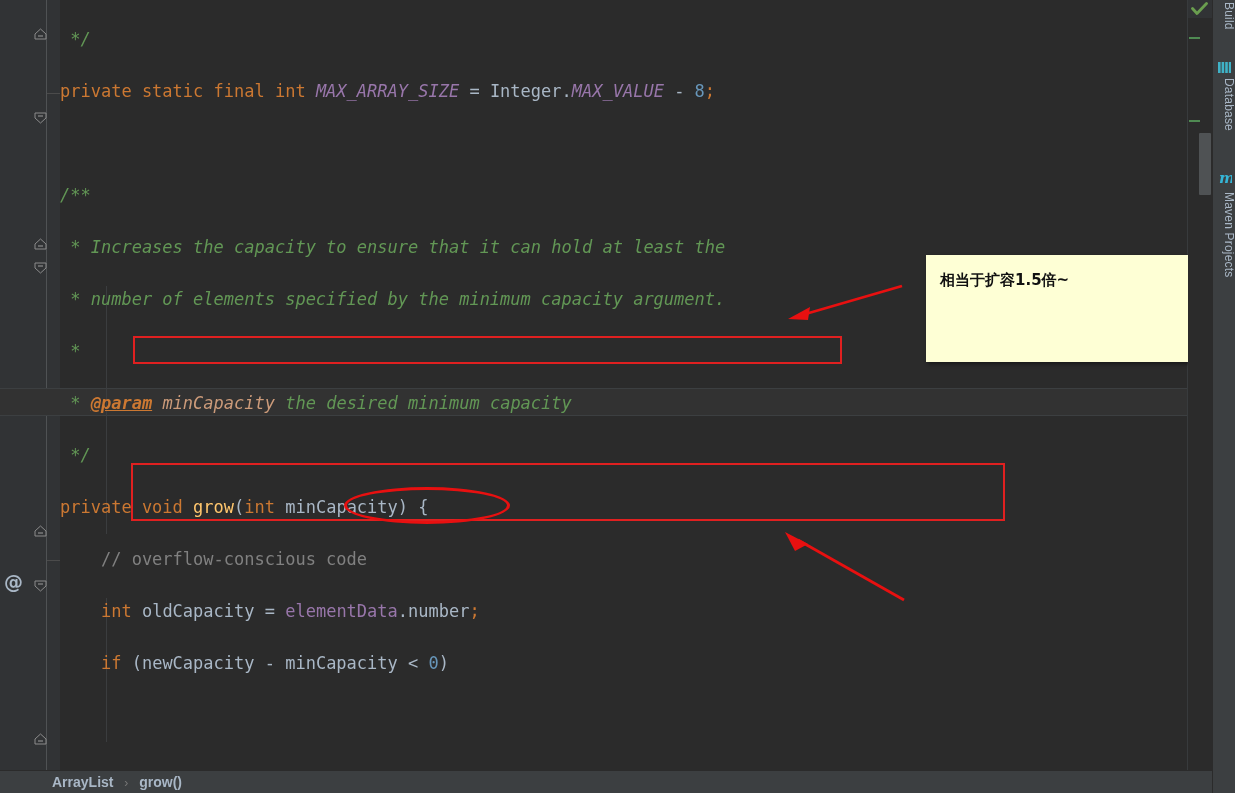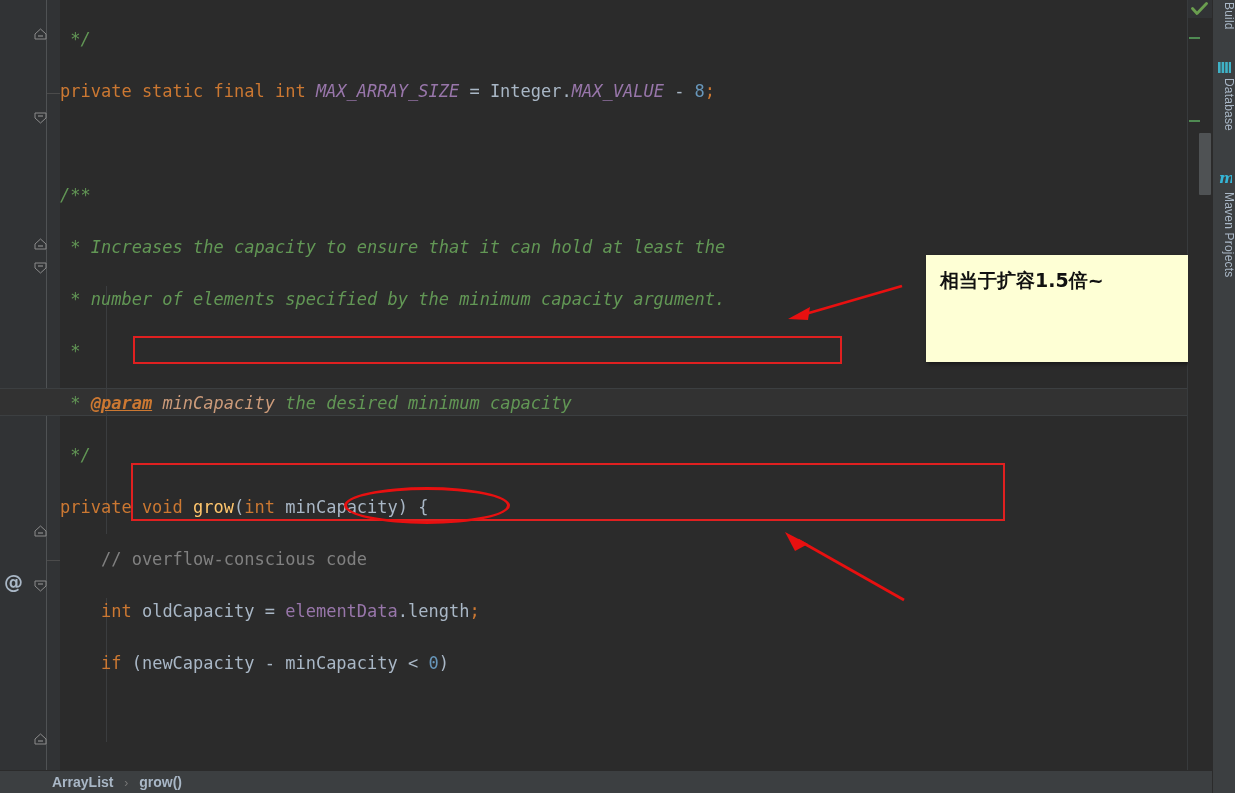--- a/index.html
+++ b/index.html
@@ -54,21 +54,21 @@
   
   .rbox{position:absolute;border:2px solid #e02020;box-sizing:border-box;pointer-events:none;}
   .rell{position:absolute;border:3px solid #e81010;border-radius:50%;box-sizing:border-box;pointer-events:none;}
   .arrow{position:absolute;pointer-events:none;}
 
   
   .note{
     position:absolute;background:#feffd5;color:#111;
     box-shadow:2px 2px 4px rgba(0,0,0,.45);
     font-family:"DejaVu Sans",sans-serif;
-    font-size:19px;font-weight:bold;line-height:26px;
+    font-size:15px;font-weight:bold;line-height:26px;
     padding:12px 14px 0 14px;box-sizing:border-box;
   }
   .note .red{color:#e00000;}
 
   
   .stripe{position:absolute;left:1188px;top:0;width:24px;height:770px;background:#313335;}
   .stripe-inner{position:absolute;left:0;top:18px;width:24px;height:752px;background:#2b2b2b;}
   .ok-check{position:absolute;left:1191px;top:2px;width:17px;height:15px;}
   .mark{position:absolute;left:1189px;width:11px;height:2px;background:#4f8a52;}
   .sbthumb{position:absolute;left:1199px;width:12px;background:#4f5254;border-radius:1px;}
@@ -163,21 +163,21 @@
 <div class="ln"><span class="kw">private static final int </span><span class="sfield">MAX_ARRAY_SIZE</span><span class="plain"> = Integer.</span><span class="sfield">MAX_VALUE</span><span class="plain"> - </span><span class="num">8</span><span class="semi">;</span></div>
 <div class="ln"> </div>
 <div class="ln"><span class="com">/**</span></div>
 <div class="ln"><span class="com"> * Increases the capacity to ensure that it can hold at least the</span></div>
 <div class="ln"><span class="com"> * number of elements specified by the minimum capacity argument.</span></div>
 <div class="ln"><span class="com"> *</span></div>
 <div class="ln"><span class="com"> * </span><span class="tagdoc">@param</span><span class="com"> </span><span class="doclit" style="color:#cc9b7a">minCapacity</span><span class="com"> the desired minimum capacity</span></div>
 <div class="ln"><span class="com"> */</span></div>
 <div class="ln"><span class="kw">private void </span><span class="meth">grow</span><span class="plain">(</span><span class="kw">int </span><span class="plain">minCapacity) {</span></div>
 <div class="ln"><span class="com2">    // overflow-conscious code</span></div>
-<div class="ln"><span class="plain">    </span><span class="kw">int </span><span class="plain">oldCapacity = </span><span class="field">elementData</span><span class="plain">.length</span><span class="semi">;</span></div>
+<div class="ln"><span class="plain">    </span><span class="kw">int </span><span class="plain">oldCapacity = </span><span class="field">elementData</span><span class="plain">.number</span><span class="semi">;</span></div>
 <div class="ln"><span class="plain">    </span><span class="kw">if </span><span class="plain">(newCapacity - minCapacity &lt; </span><span class="num">0</span><span class="plain">)</span></div>
 
 
 
 
 
 
 
 
 

